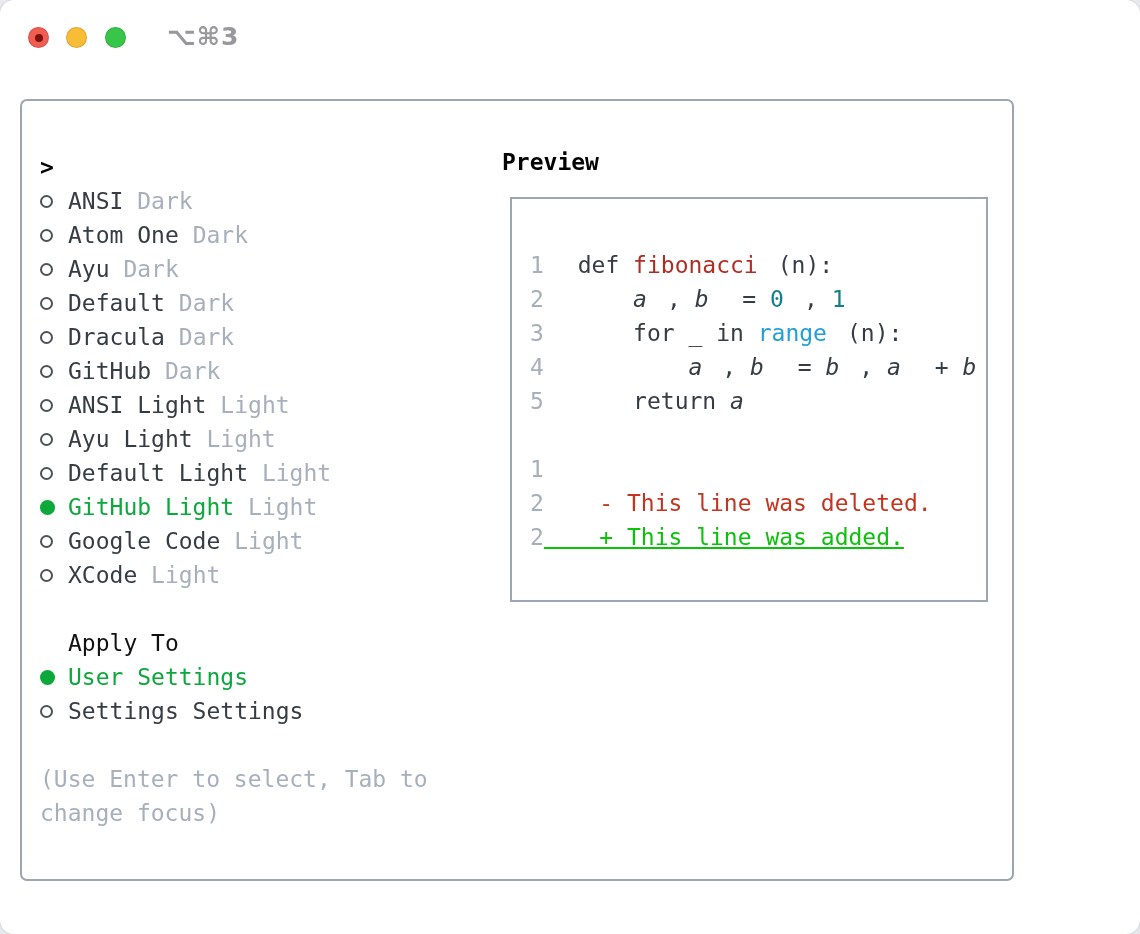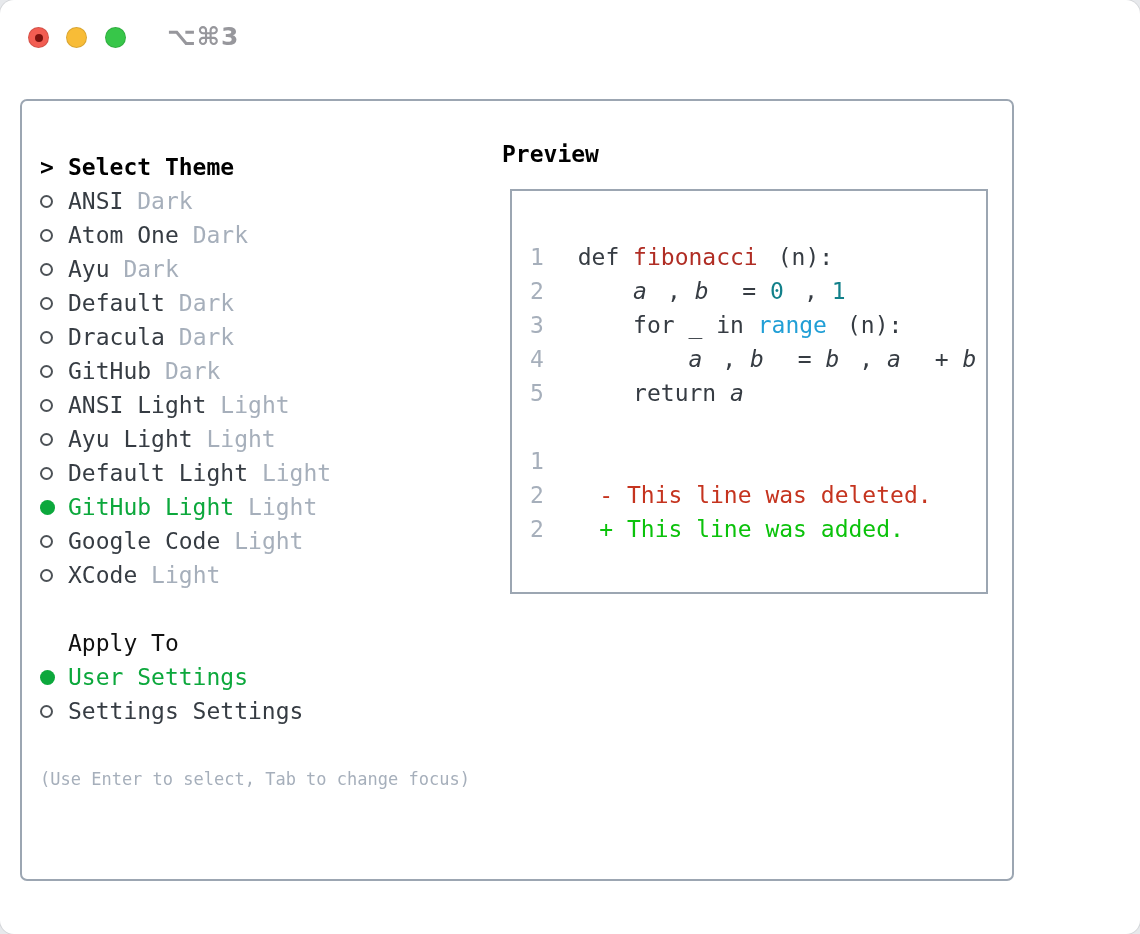--- a/index.html
+++ b/index.html
@@ -52,60 +52,60 @@
   .cursor-caret{font-weight:700;color:#000;}
   .left-col{position:absolute;left:18px;top:49px;width:440px;}
   .header-row .htext{font-weight:700;color:#000;}
   .apply-header{color:#111;}
   .item-name{color:var(--dark);}
   .item-name.selected{color:var(--green);}
   .item-tag{color:var(--muted);}
   .item-tag::before{content:" ";}
   .hint{
     margin-top:0;width:432px;
-    font-size:17px;line-height:34px;color:var(--muted);
+    font-size:23px;line-height:34px;color:var(--muted);
   }
   
-  .right-col{position:absolute;left:480px;top:36px;}
+  .right-col{position:absolute;left:480px;top:44px;}
   .preview-header{font-weight:700;color:#000;}
   .preview-box{
     margin-left:8px;margin-top:18px;width:478px;height:405px;
     border:2px solid var(--border);background:#fff;
     padding:49px 0 0 18px;overflow:hidden;
   }
   .pline{height:34px;font-size:23px;white-space:pre;display:flex;align-items:center;}
   .ln{color:var(--muted);}
   .seg-code{color:var(--dark);margin-left:20px;}
   .seg-func{color:var(--func);text-align:center;}
   .seg-num{color:var(--numlit);}
   .seg-builtin{color:var(--builtin);}
   .seg-var{color:var(--dark);font-style:italic;}
   .diff-context{color:var(--ctx);}
   .diff-deleted{color:var(--deleted);}
-  .diff-added{color:var(--added);}
+  .diff-added{color:var(--added);text-decoration:underline;}
 </style>
 </head>
 <body>
 
 <div class="window">
 
   <div class="titlebar">
     <span class="tl red">
         <span class="dot"></span>
       </span>
     <span class="tl yellow"></span>
     <span class="tl green"></span>
     <span class="shortcut">⌥⌘3</span>
   </div>
 
   <div class="panel">
 
     <div class="left-col">
       <div class="row header-row">
-        <span class="marker-slot cursor-caret">&gt;</span><span class="htext">Select Theme</span>
+        <span class="marker-slot cursor-caret">&gt;</span>
       </div>
 
       <div id="theme-list">
           <div class="row"><span class="marker-slot"><span class="circle"></span></span><span class="item-name">ANSI</span><span class="item-tag">Dark</span></div>
           <div class="row"><span class="marker-slot"><span class="circle"></span></span><span class="item-name">Atom One</span><span class="item-tag">Dark</span></div>
           <div class="row"><span class="marker-slot"><span class="circle"></span></span><span class="item-name">Ayu</span><span class="item-tag">Dark</span></div>
           <div class="row"><span class="marker-slot"><span class="circle"></span></span><span class="item-name">Default</span><span class="item-tag">Dark</span></div>
           <div class="row"><span class="marker-slot"><span class="circle"></span></span><span class="item-name">Dracula</span><span class="item-tag">Dark</span></div>
           <div class="row"><span class="marker-slot"><span class="circle"></span></span><span class="item-name">GitHub</span><span class="item-tag">Dark</span></div>
           <div class="row"><span class="marker-slot"><span class="circle"></span></span><span class="item-name">ANSI Light</span><span class="item-tag">Light</span></div>

